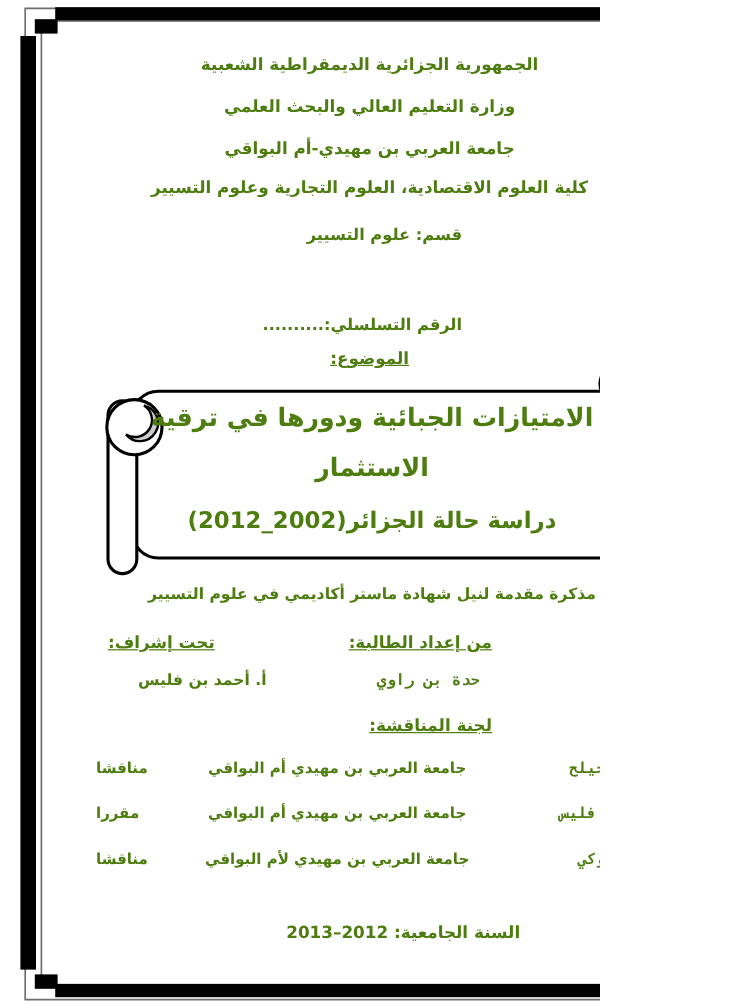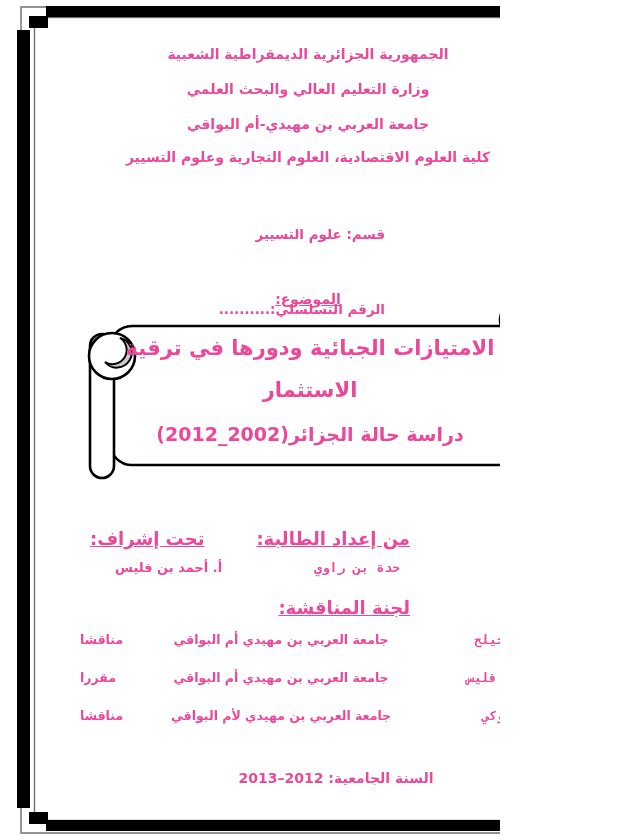--- a/index.html
+++ b/index.html
@@ -1,27 +1,27 @@
 <!DOCTYPE html>
 <html lang="ar"><head>
 <meta charset="utf-8">
 <style>
   html,body{margin:0;padding:0;background:#ffffff;}
   #page{position:relative;width:500px;height:840px;background:#ffffff;overflow:hidden;
-        font-family:"DejaVu Sans",sans-serif;color:#ec4899;}
+        font-family:"DejaVu Sans",sans-serif;color:#4d7c0f;}
   .abs{position:absolute;}
   .ar{direction:rtl;unicode-bidi:plaintext;}
   .center{left:30px;width:556px;text-align:center;}
   .hline{font-size:14px;font-weight:bold;}
-  .dept{right:115px;text-align:right;font-size:13.5px;font-weight:bold;direction:rtl;margin-top:38px;}
+  .dept{right:115px;text-align:right;font-size:13.5px;font-weight:bold;direction:rtl;}
   .ul{text-decoration:underline;text-align:center;}
   .title1{left:60px;width:500px;text-align:center;font-size:21px;font-weight:bold;}
   .title3{left:60px;width:500px;text-align:center;font-size:19px;font-weight:bold;}
   .memoir{left:40px;width:540px;text-align:center;font-size:13px;font-weight:bold;}
-  .colhead{font-size:18px;font-weight:bold;text-decoration:underline;}
+  .colhead{font-size:14px;font-weight:bold;text-decoration:underline;}
   .name{font-size:13px;font-weight:bold;}
   .crow{left:0;width:620px;padding:0 48px 0 80px;box-sizing:border-box;direction:rtl;
         display:flex;align-items:baseline;font-size:12.5px;font-weight:bold;}
   .crow .m-name{width:150px;text-align:right;font-family:Liberation Mono, monospace;}
   .crow .m-univ{flex:1;text-align:center;}
   .crow .m-role{width:60px;text-align:left;}
   .year{left:30px;width:556px;text-align:center;font-size:14px;font-weight:bold;padding-left:28px;}
   svg{display:block;}
 </style>
 </head>
@@ -69,20 +69,21 @@
 
     <rect x="90" y="34" width="24" height="144" rx="12" fill="#fff" stroke="#000" stroke-width="2.6"></rect>
     <circle cx="112" cy="56" r="23" fill="#ffffff" stroke="#000" stroke-width="2.6"></circle>
     <path d="M120,38 A15,15 0 1 1 105,62 A12,12 0 0 0 120,38 Z" fill="#cccccc" stroke="#000" stroke-width="2"></path>
   </svg>
 
   <div class="abs ar title1" style="top:336px;">الامتيازات الجبائية ودورها في ترقية</div>
   <div class="abs ar title1" style="top:378px;">الاستثمار</div>
   <div class="abs ar title3" style="top:423px;">دراسة حالة الجزائر(2002_2012)</div>
 
+  <div class="abs ar memoir" style="top:488px;">مذكرة مقدمة لنيل شهادة ماستر أكاديمي في علوم التسيير</div>
 
   <div class="abs ar colhead" style="top:528px;right:90px;">من إعداد الطالبة:</div>
   <div class="abs ar colhead" style="top:528px;left:90px;">تحت إشراف:</div>
   <div class="abs ar name" style="top:560px;right:100px;font-family:Liberation Mono, monospace;">حدة بن راوي</div>
   <div class="abs ar name" style="top:560px;left:115px;">أ. أحمد بن فليس</div>
 
   <div class="abs ar colhead" style="top:597px;right:90px;">لجنة المناقشة:</div>
 
   <div class="abs crow" style="top:632px;">
     <span class="m-name ar">د/الطيب لحيلح</span>

